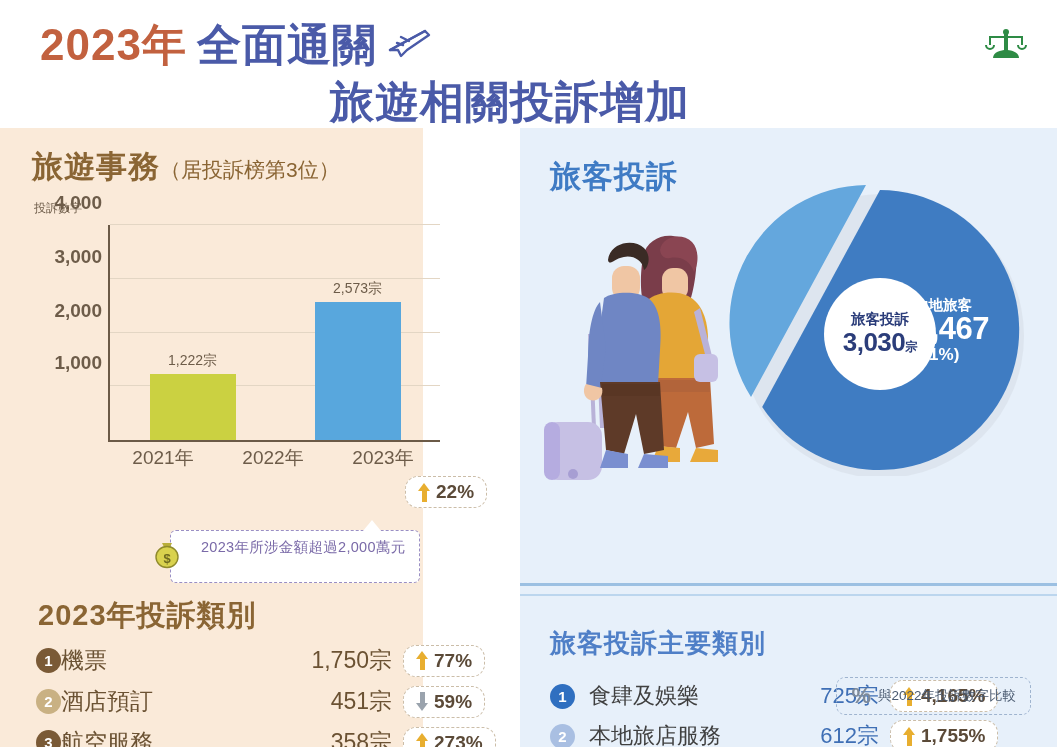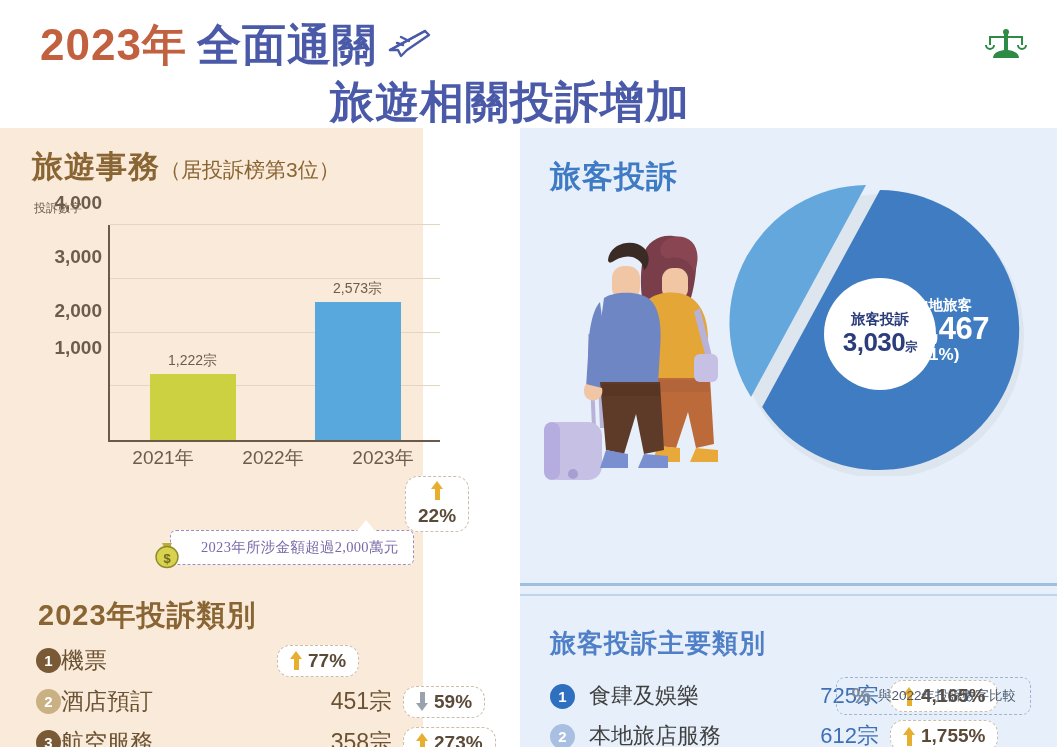--- a/index.html
+++ b/index.html
@@ -54,26 +54,26 @@
   .pill{display:inline-flex;align-items:center;gap:5px;background:#fff;border:1.6px dashed #cbbda8;
     border-radius:13px;padding:4px 12px;white-space:nowrap;}
   .pill .pct{font-size:19px;font-weight:bold;color:#5b4a38;}
   .ico-arrow{display:inline-block;width:13px;height:19px;position:relative;}
   .ico-arrow i{position:absolute;left:4px;top:6px;width:5px;height:13px;background:#e8ae2f;}
   .ico-arrow b{position:absolute;left:0;top:0;width:0;height:0;border-left:6.5px solid transparent;
     border-right:6.5px solid transparent;border-bottom:8px solid #e8ae2f;}
   .ico-arrow.dn i{top:0;}
   .ico-arrow.dn b{top:auto;bottom:0;border-bottom:none;border-top:8px solid #9aa3ad;}
   .ico-arrow.dn i{background:#9aa3ad;}
-  .pill-22{position:absolute;left:405px;top:348px;flex-direction:column;}
+  .pill-22{position:absolute;left:405px;top:348px;}
 
   
   .money-note{position:absolute;left:152px;top:402px;display:flex;align-items:center;}
   .money-box{position:relative;border:1.8px dashed #9a8fc4;border-radius:6px;background:#fff;
-    padding:7px 14px 7px 30px;margin-left:18px;font-family:Liberation Serif, serif;}
+    padding:7px 14px 25px 30px;margin-left:18px;}
   .money-box .mtxt{font-size:14.5px;color:#7a6aa8;white-space:nowrap;letter-spacing:0.3px;}
   .money-box:before{content:"";position:absolute;right:38px;top:-11px;width:0;height:0;
     border-left:9px solid transparent;border-right:9px solid transparent;border-bottom:11px solid #fff;}
   .bagicon{position:absolute;left:-2px;top:6px;z-index:4;}
 
   
   .h-cat{position:absolute;left:38px;top:468px;font-size:29px;font-weight:bold;color:#8a6534;letter-spacing:1px;}
   .catlist{position:absolute;left:36px;top:512px;width:460px;}
   .catrow{display:flex;align-items:center;height:41px;}
   .numbadge{width:25px;height:25px;border-radius:50%;color:#fff;font-size:15px;font-weight:bold;
@@ -175,21 +175,21 @@
 
       <div class="plot">
         <div class="grid-l" style="bottom:215px"></div>
         <div class="grid-l" style="bottom:161.25px"></div>
         <div class="grid-l" style="bottom:107.5px"></div>
         <div class="grid-l" style="bottom:53.75px"></div>
 
         <div class="ytick" style="bottom:215px">4,000</div>
         <div class="ytick" style="bottom:161.25px">3,000</div>
         <div class="ytick" style="bottom:107.5px">2,000</div>
-        <div class="ytick" style="bottom:70px">1,000</div>
+        <div class="ytick" style="bottom:55px">1,000</div>
 
         <div class="bars">
           <div class="barcol">
             <div class="bar" style="height:65.7px;background:#cbd141">
               <div class="barval">1,222宗</div>
             </div>
           </div>
           <div class="barcol">
             <div class="bar" style="height:138.3px;background:#58a7dd">
               <div class="barval">2,573宗</div>
@@ -225,20 +225,21 @@
         <span class="mtxt">2023年所涉金額超過2,000萬元</span>
       </span>
     </div>
 
     <div class="h-cat">2023年投訴類別</div>
     <div class="catlist">
 
       <div class="catrow">
         <span class="numbadge nb-dark">1</span>
         <span class="cat-name">機票</span>
+        <span class="cat-val">1,750宗</span>
         <span class="pill cat-pill">
           <span class="ico-arrow">
               <b></b>
               <i></i>
             </span>
           <span class="pct">77%</span>
         </span>
       </div>
 
       <div class="catrow">

